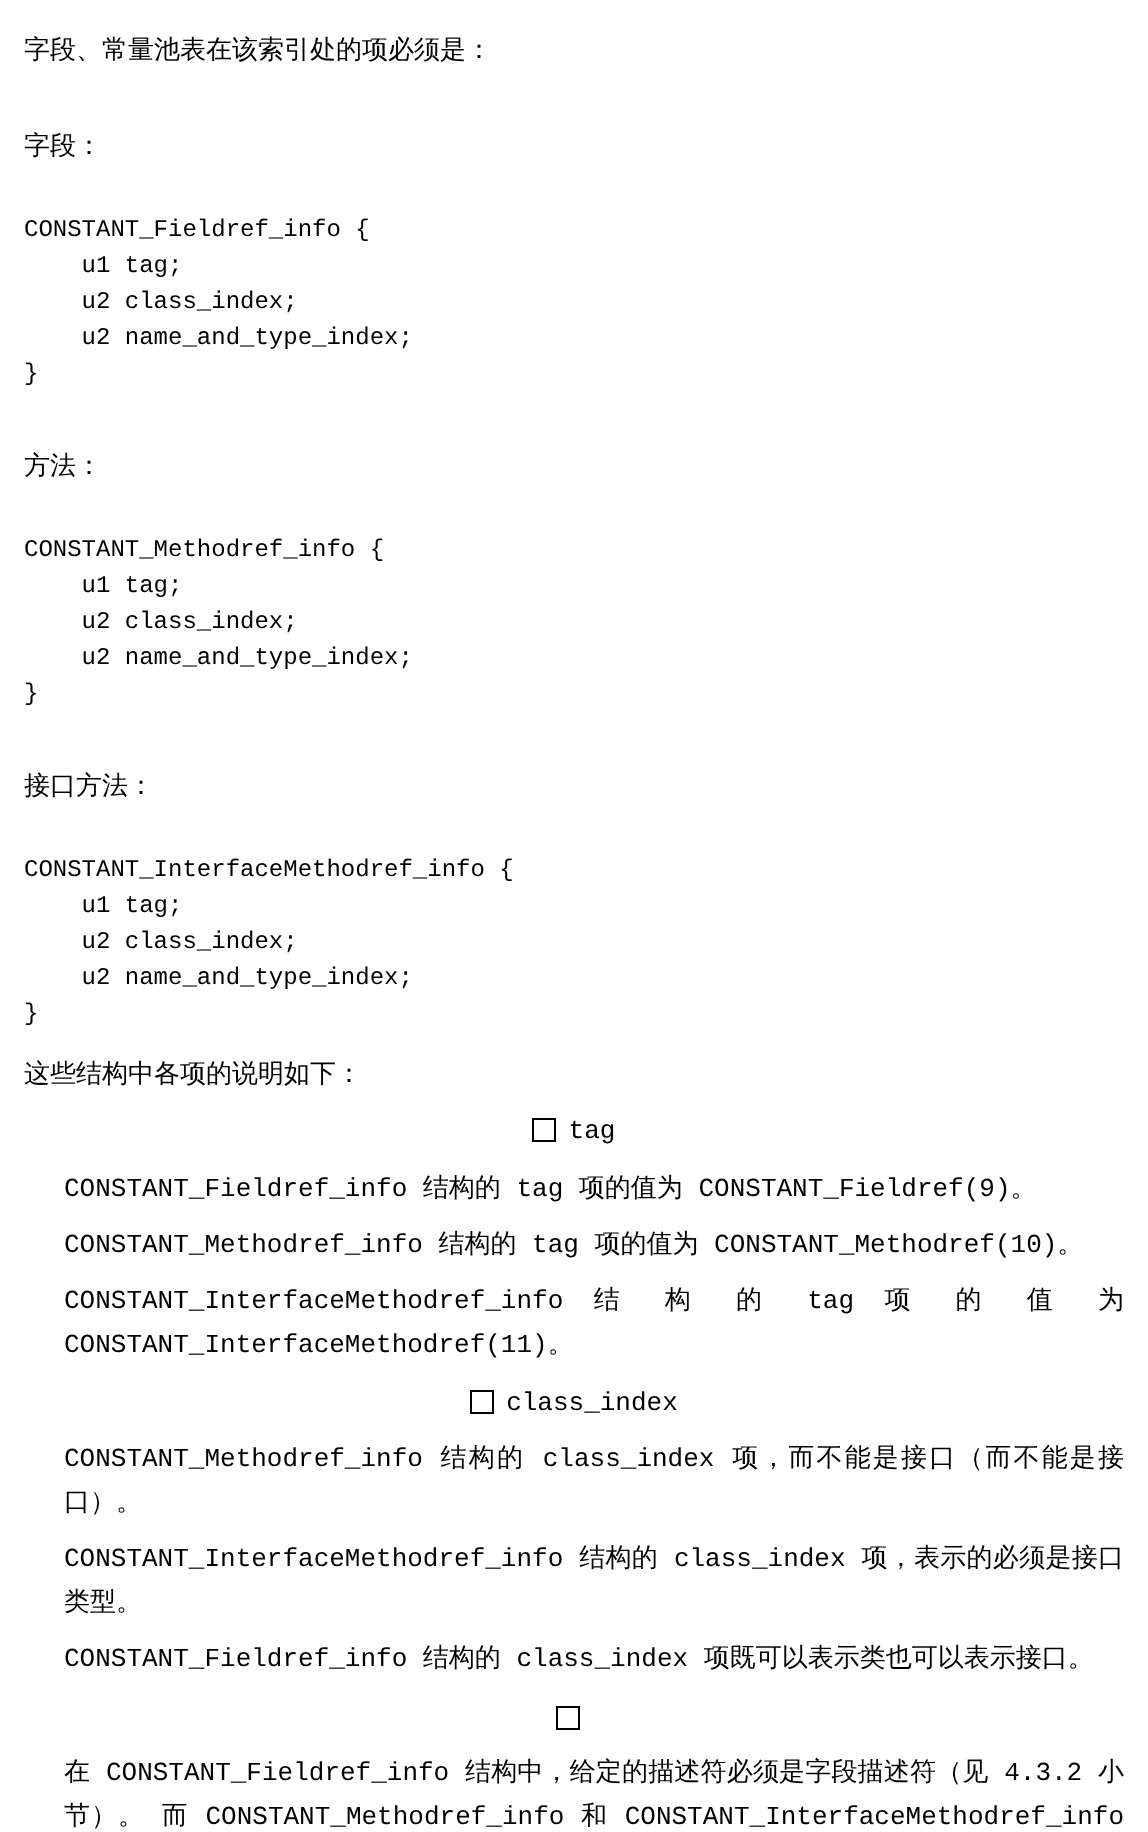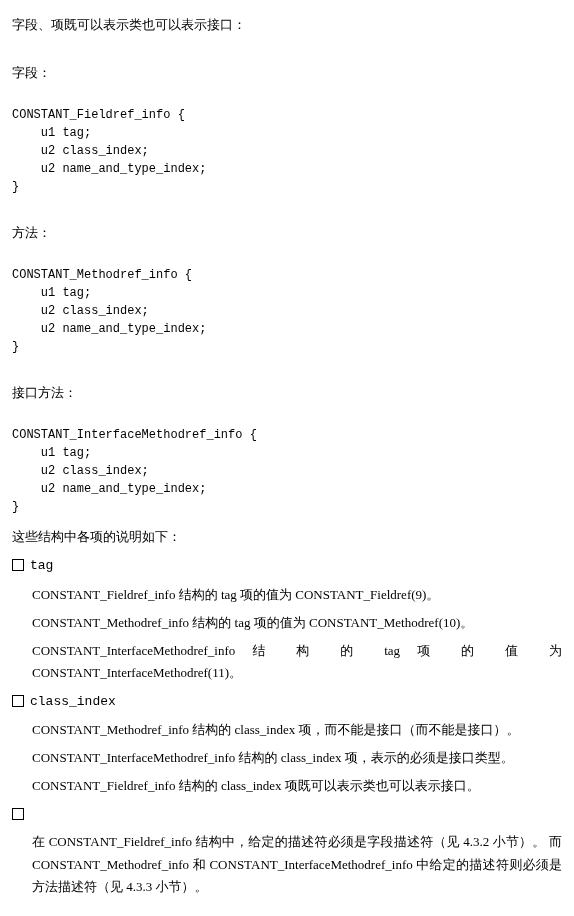--- a/index.html
+++ b/index.html
@@ -21,46 +21,48 @@
     font-size: 12px;
     line-height: 1.5;
     margin: 22px 0 10px 0;
     white-space: pre;
   }
   .section-label {
     margin: 26px 0 6px 0;
   }
   .bullet-item {
     margin: 4px 0 4px 0;
+    text-align: center;
   }
   .bullet-marker {
     display: inline-block;
     width: 10px;
     height: 10px;
     border: 1.5px solid #000;
     vertical-align: middle;
     margin-right: 6px;
     position: relative;
     top: -1px;
   }
   .bullet-label {
     font-family: "Courier New", monospace;
   }
   .indent {
     margin-left: 20px;
   }
   .indent .para {
     margin: 6px 0;
     text-align: justify;
+    font-family: Liberation Mono, monospace;
   }
 </style>
 </head>
 <body>
 
-<div class="para">字段、项既可以表示类也可以表示接口：</div>
+<div class="para">字段、常量池表在该索引处的项必须是：</div>
 <div class="section-label">字段：</div>
 <pre class="code">CONSTANT_Fieldref_info {
     u1 tag;
     u2 class_index;
     u2 name_and_type_index;
 }</pre>
 
 <div class="section-label">方法：</div>
 <pre class="code">CONSTANT_Methodref_info {
     u1 tag;

